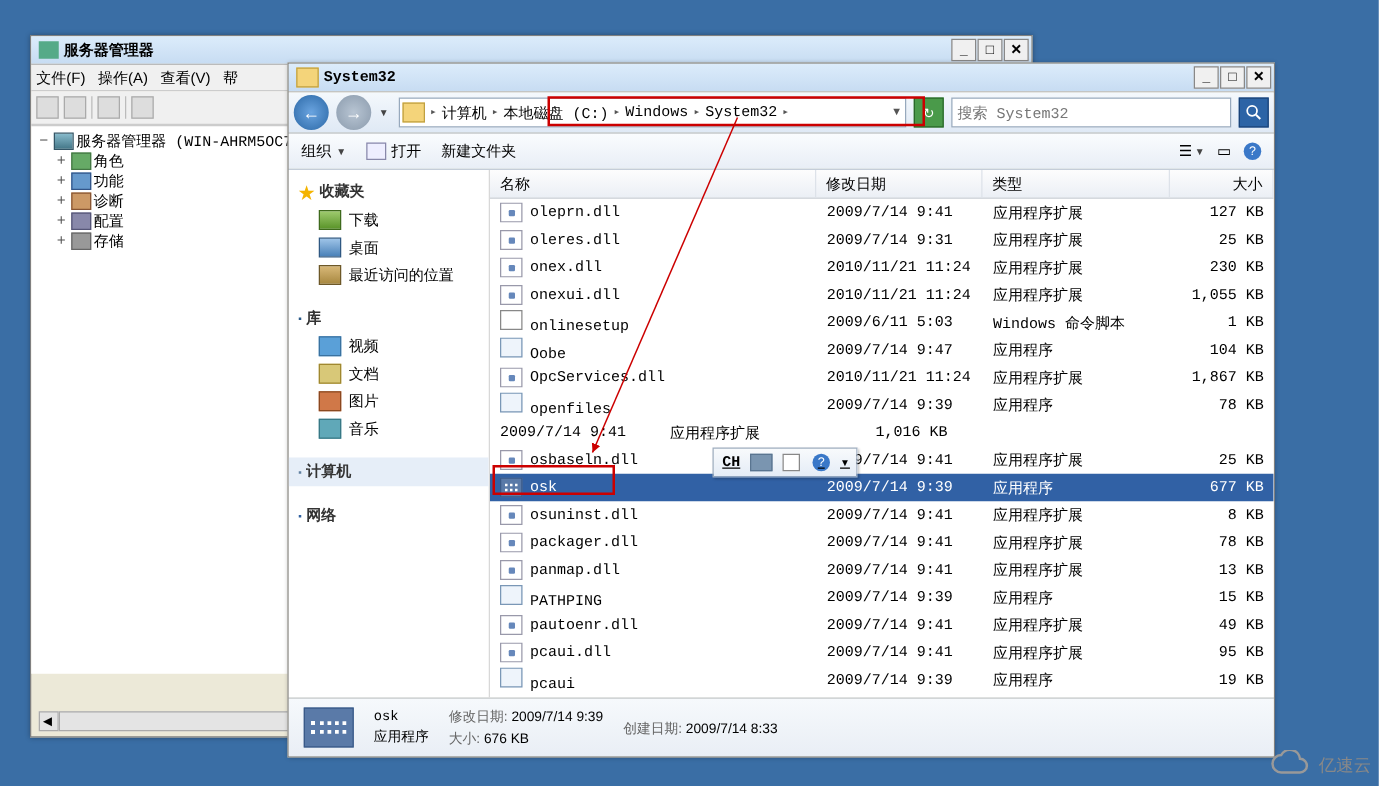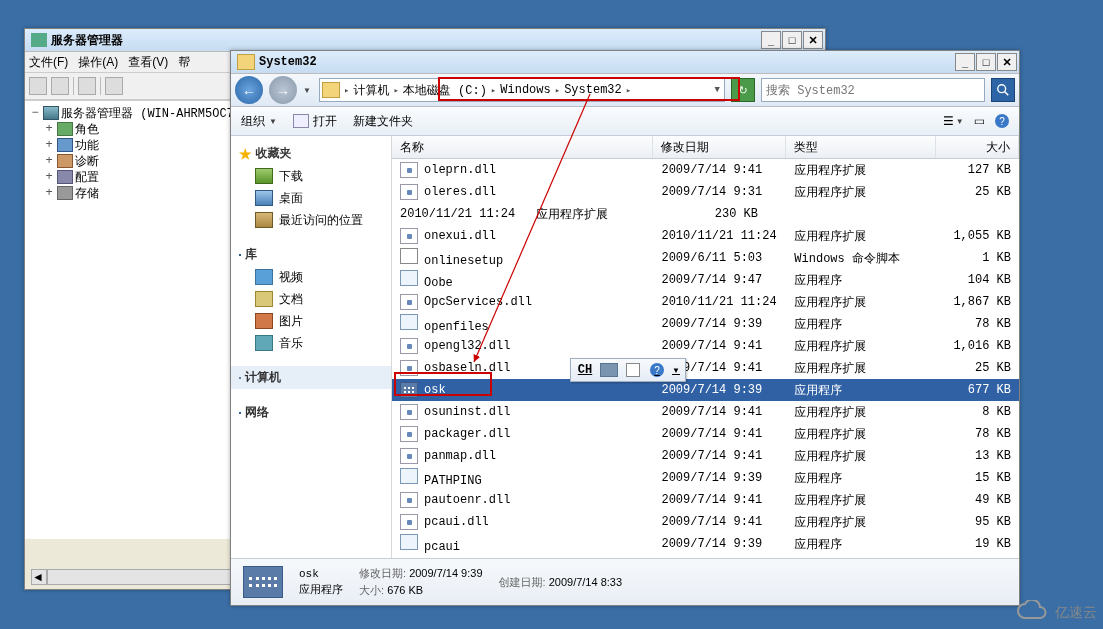--- a/index.html
+++ b/index.html
@@ -400,20 +400,21 @@
             <div class="col col-type">应用程序扩展</div>
             <div class="col col-size">127 KB</div>
           </div>
           <div class="frow">
             <div class="col col-name"><span class="ficon dll"></span><span class="ntxt">oleres.dll</span></div>
             <div class="col col-date">2009/7/14 9:31</div>
             <div class="col col-type">应用程序扩展</div>
             <div class="col col-size">25 KB</div>
           </div>
           <div class="frow">
+            <div class="col col-name"><span class="ficon dll"></span><span class="ntxt">onex.dll</span></div>
             <div class="col col-date">2010/11/21 11:24</div>
             <div class="col col-type">应用程序扩展</div>
             <div class="col col-size">230 KB</div>
           </div>
           <div class="frow">
             <div class="col col-name"><span class="ficon dll"></span><span class="ntxt">onexui.dll</span></div>
             <div class="col col-date">2010/11/21 11:24</div>
             <div class="col col-type">应用程序扩展</div>
             <div class="col col-size">1,055 KB</div>
           </div>
@@ -435,21 +436,20 @@
             <div class="col col-type">应用程序扩展</div>
             <div class="col col-size">1,867 KB</div>
           </div>
           <div class="frow">
             <div class="col col-name"><span class="ficon exe"></span><span class="ntxt">openfiles</span></div>
             <div class="col col-date">2009/7/14 9:39</div>
             <div class="col col-type">应用程序</div>
             <div class="col col-size">78 KB</div>
           </div>
           <div class="frow">
-            <div class="col col-name"><span class="ficon dll"></span><span class="ntxt">opengl32.dll</span></div>
             <div class="col col-date">2009/7/14 9:41</div>
             <div class="col col-type">应用程序扩展</div>
             <div class="col col-size">1,016 KB</div>
           </div>
           <div class="frow">
             <div class="col col-name"><span class="ficon dll"></span><span class="ntxt">osbaseln.dll</span></div>
             <div class="col col-date">2009/7/14 9:41</div>
             <div class="col col-type">应用程序扩展</div>
             <div class="col col-size">25 KB</div>
           </div>

